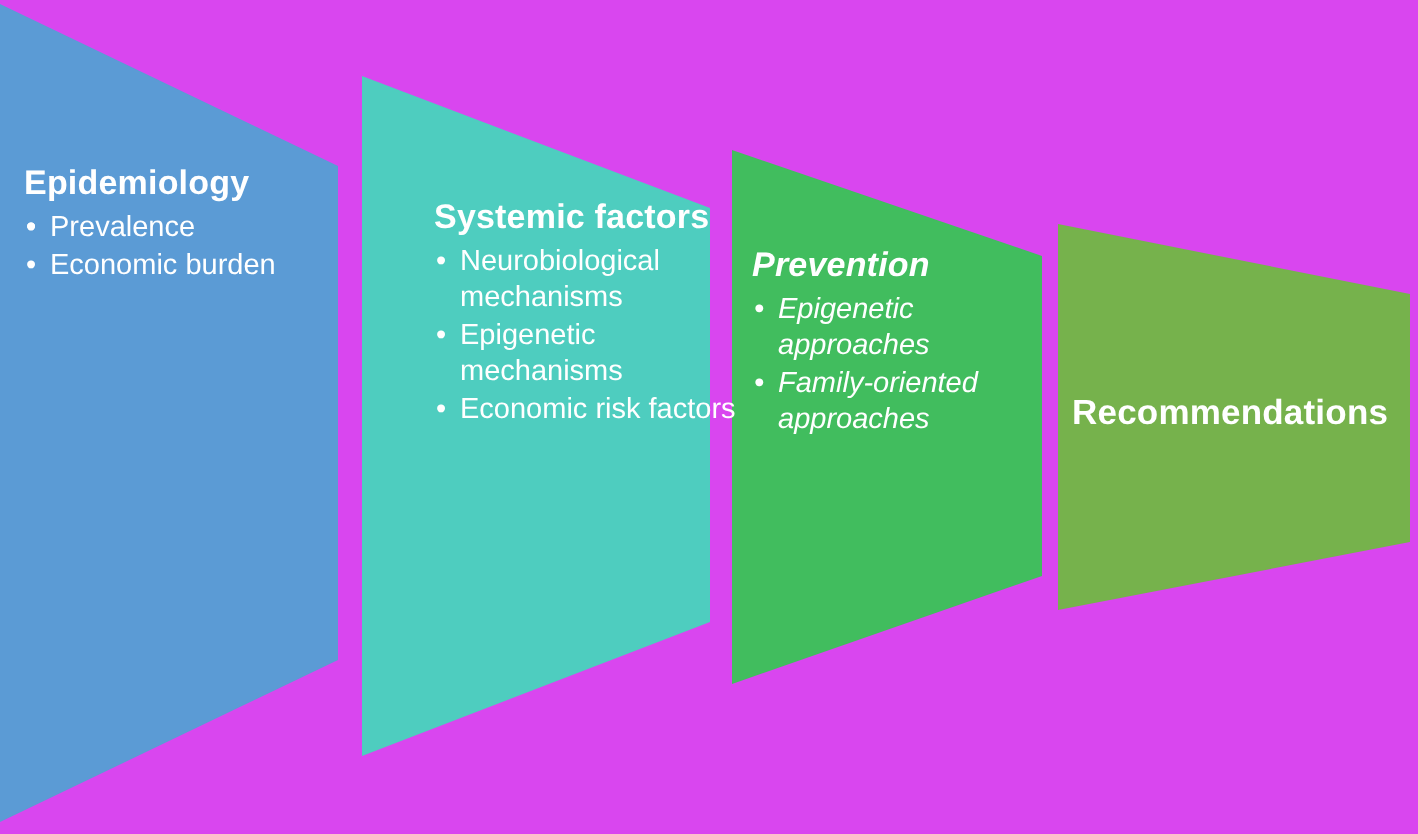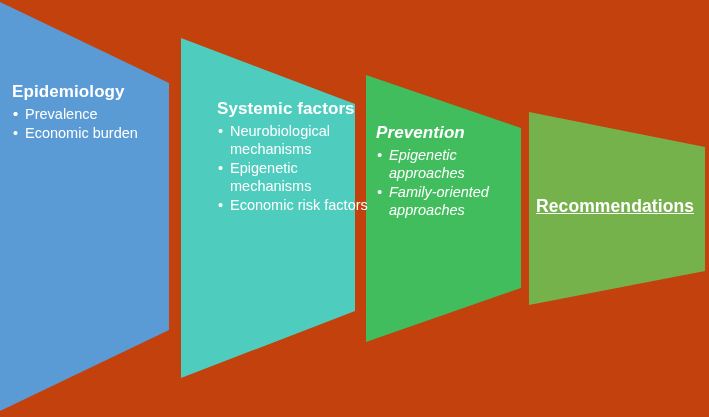--- a/index.html
+++ b/index.html
@@ -53,26 +53,26 @@
     left: 1px;
     top: 0;
     font-size: 14.5px;
     line-height: 1.24;
   }
   
   #text-stage-0 { left: 12px;  top: 82px;  width: 140px; }
   #text-stage-1 { left: 190px; top: 99px;  width: 152px; margin-left: 27px; }
   #text-stage-2 { left: 376px; top: 123px; width: 130px; font-style: italic; }
   #text-stage-3 { left: 536px; top: 196px; width: 170px; }
-  #text-stage-3 .stage-title { font-size: 17.5px; margin: 0; text-decoration: underline; }
+  #text-stage-3 .stage-title { font-size: 17.5px; margin: 0; }
 </style>
 </head>
 <body>
 
-<div id="canvas" style="background: #c2410c;">
+<div id="canvas" style="background: #d946ef;">
 
   <svg id="shapes-layer" viewBox="0 0 709 417" width="709" height="417">
     <polygon points="0,2 169,83 169,330 0,411" fill="#5B9BD5"></polygon>
     <polygon points="181,38 355,104 355,311 181,378" fill="#4ECDBF"></polygon>
     <polygon points="366,75 521,128 521,288 366,342" fill="#41BD5E"></polygon>
     <polygon points="529,112 705,147 705,271 529,305" fill="#76B24C"></polygon>
   </svg>
 
   <div class="stage-text" id="text-stage-0">
     <div class="stage-title">Epidemiology</div>

